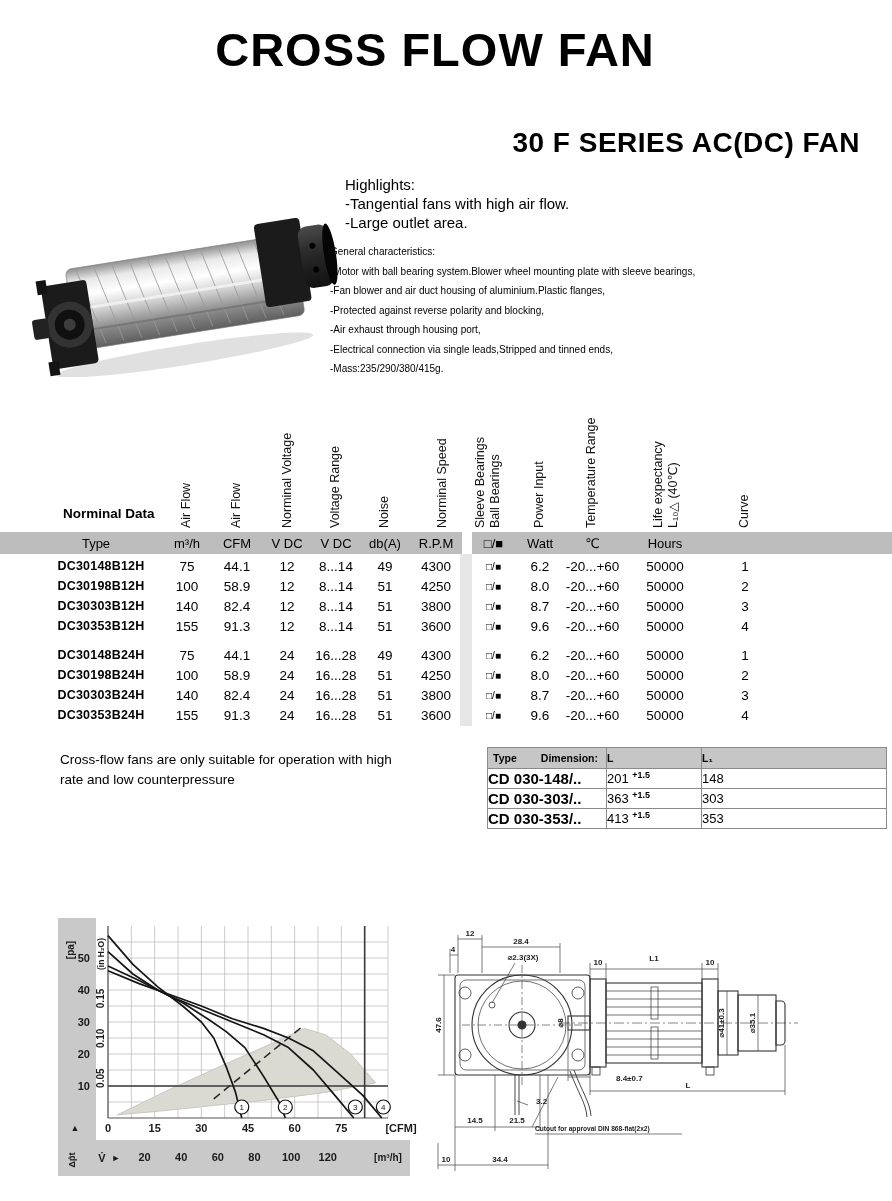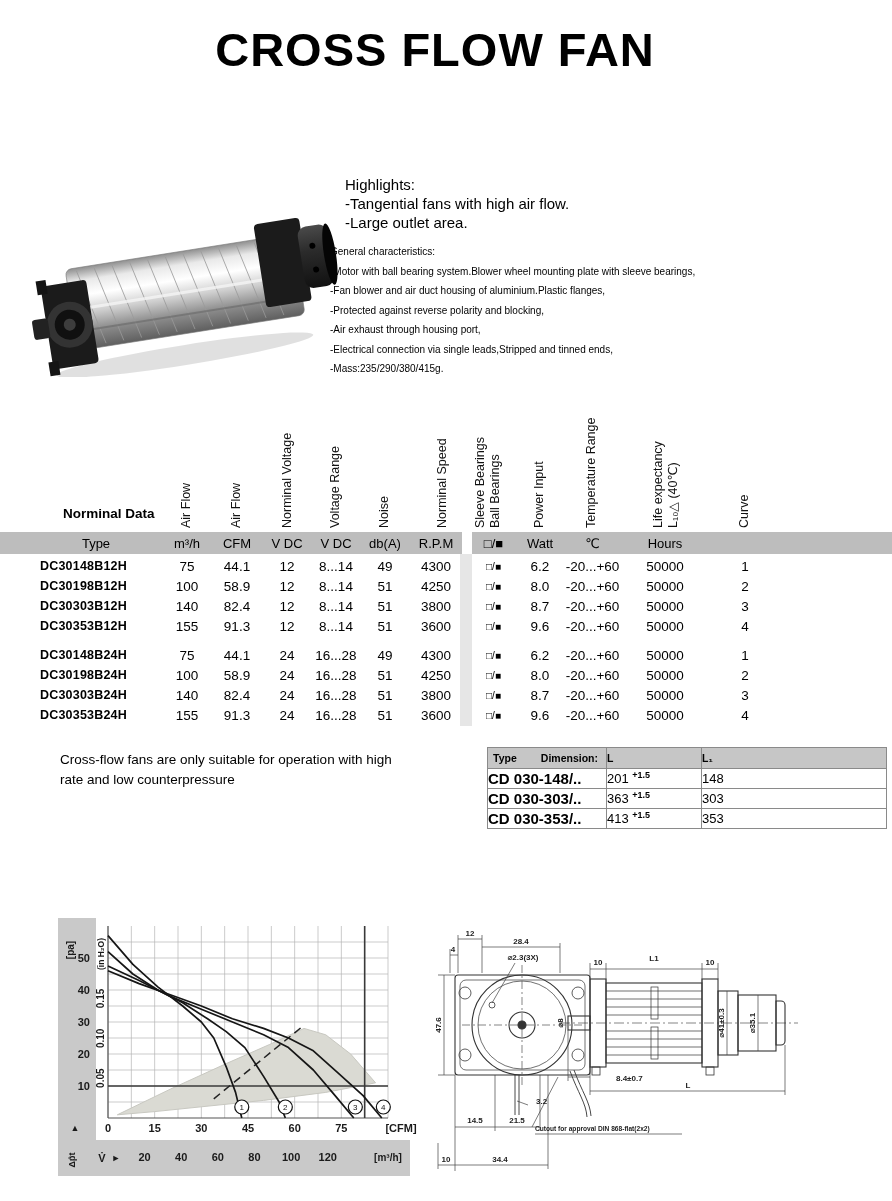--- a/index.html
+++ b/index.html
@@ -21,21 +21,21 @@
   .unit-row{left:0;top:532px;width:892px;height:22px;background:#bdbdbd;}
   .unit-grid,.nrow{display:grid;grid-template-columns:162px 50px 50px 50px 48px 50px 52px 10px 43px 50px 55px 90px 70px 1fr;align-items:center;}
   .unit-grid{height:22px;font-size:13px;}
   .unit-grid span{text-align:center;}
   .unit-grid .u0{padding-left:30px;}
   .band-gap{position:absolute;left:462px;top:0;width:10px;height:22px;background:#fff;}
   .col-divider{left:460px;top:554px;width:12px;height:172px;background:#e6e6e6;}
   .nrows{left:0;top:556px;width:892px;}
   .nrow{height:20px;}
   .ncell{text-align:center;font-size:13.5px;}
-  .ncell.c0{text-align:left;padding-left:40px;font-weight:bold;font-size:12.5px;letter-spacing:.2px;}
+  .ncell.c0{text-align:center;padding-left:40px;font-weight:bold;font-size:12.5px;letter-spacing:.2px;}
   .ncell.c7{font-size:10px;}
   .group-gap{margin-top:9px;}
 
   .suit-note{left:60px;top:750px;font-size:13.5px;line-height:20px;font-weight:500;}
 
   
   .dimtable{left:487px;top:747px;width:400px;border-collapse:collapse;table-layout:fixed;}
   .dimtable td,.dimtable th{border:1px solid #8a8a8a;padding:0;}
   .dimtable thead th{background:#c6c6c6;height:20px;font-size:10.5px;font-weight:bold;text-align:left;}
   .dimtable .hd-type{display:flex;justify-content:space-between;padding:0 8px 0 5px;}
@@ -52,20 +52,21 @@
   .chartbox{left:58px;top:918px;}
   .drawbox{left:420px;top:903px;}
   svg text{font-family:"Liberation Sans","DejaVu Sans",sans-serif;}
 </style>
 </head>
 <body>
 
 <div class="page">
 
   <div class="abs title">CROSS FLOW FAN</div>
+  <div class="abs subtitle">30 F SERIES AC(DC) FAN</div>
 
   <div class="abs highlights">
     <div>Highlights:</div>
     <div>-Tangential fans with high air flow.</div>
     <div>-Large outlet area.</div>
   </div>
 
   <div class="abs general">
     <div>General characteristics:</div>
     <div>-Motor with ball bearing system.Blower wheel mounting plate with sleeve bearings,</div>

